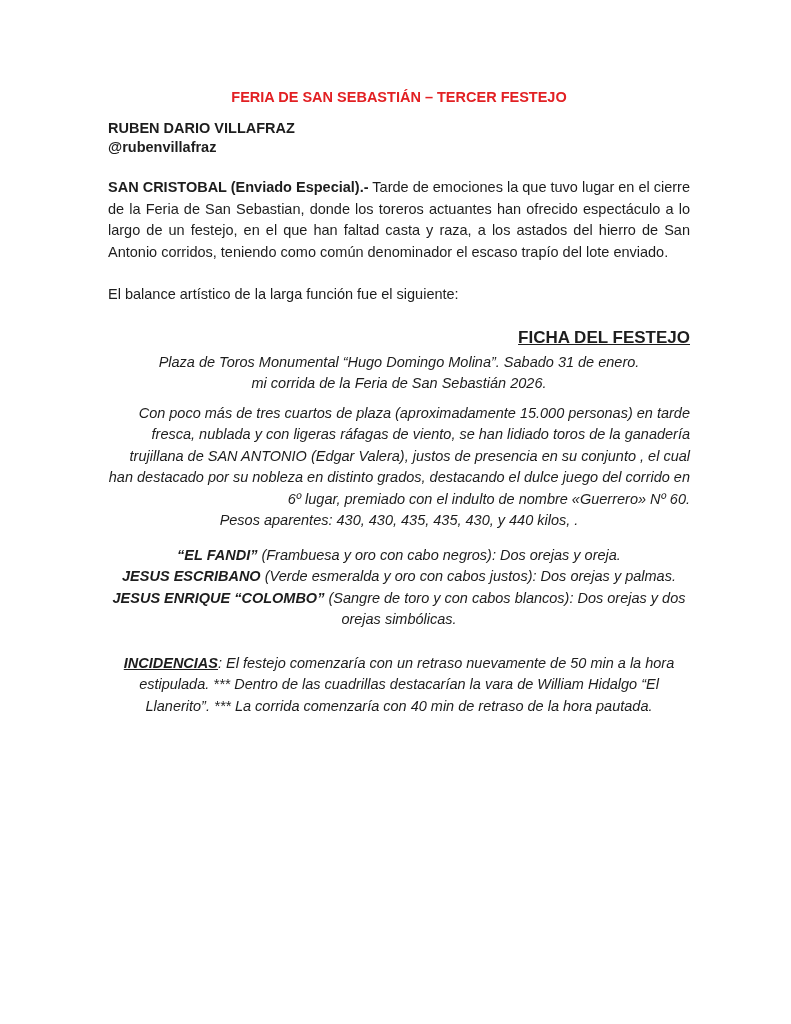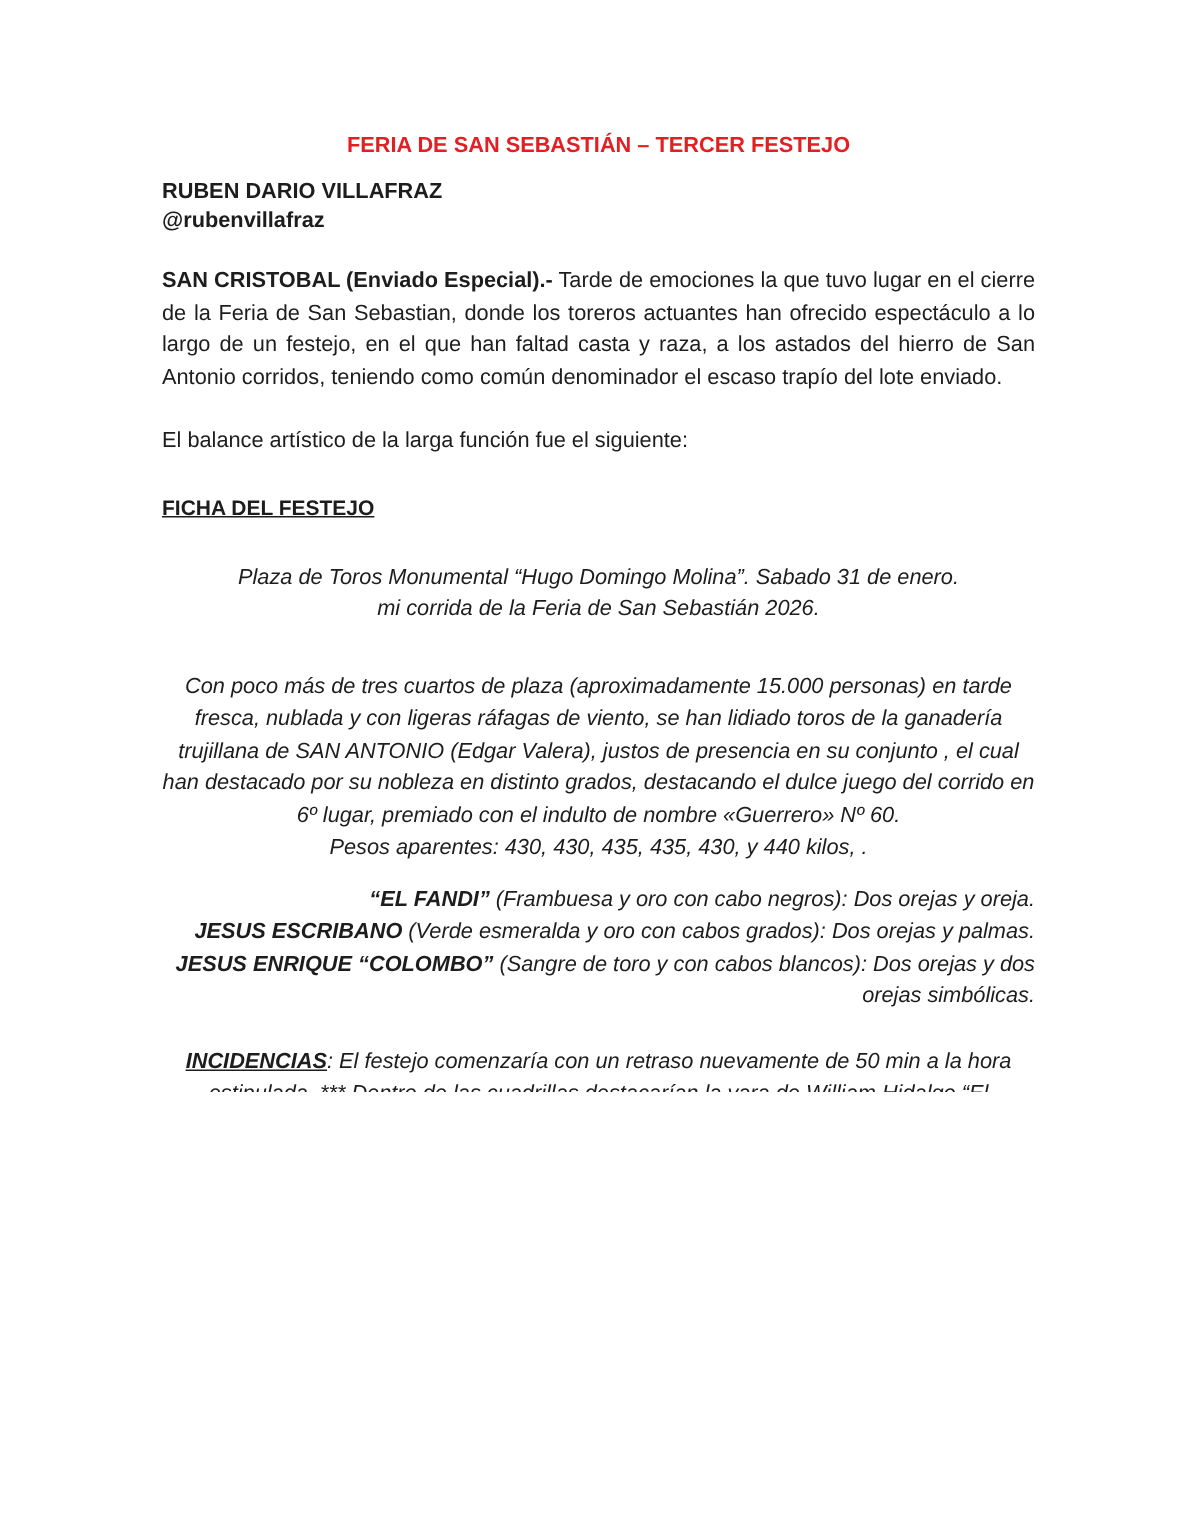--- a/index.html
+++ b/index.html
@@ -52,35 +52,35 @@
   }
   .b { font-weight: bold; }
   .u { text-decoration: underline; }
   .balance {
     margin-top: 21px;
     font-size: 14.5px;
     line-height: 21.5px;
   }
   .ficha-heading {
     margin-top: 22px;
-    text-align: left;
+    text-align: right;
     font-weight: bold;
-    font-size: 14px;
+    font-size: 17px;
     line-height: 20px;
   }
   .it-center {
     font-style: italic;
     text-align: center;
     font-size: 14.5px;
     line-height: 21.5px;
   }
-  .venue   { margin-top: 27px; }
-  .crowd   { margin-top: 30px; }
+  .venue   { margin-top: 4px; }
+  .crowd   { margin-top: 8px; text-align: right; }
   .weights { }
-  .results { margin-top: 13px; text-align: right; }
+  .results { margin-top: 13px; }
   .incidencias { margin-top: 22px; }
   .foto {
     margin-top: 40px;
     color: #be185d;
     font-weight: bold;
     font-size: 15.5px;
     line-height: 20px;
   }
 </style>
 </head>
@@ -107,21 +107,21 @@
       <div>Plaza de Toros Monumental “Hugo Domingo Molina”. Sabado 31 de enero.</div>
       <div>mi corrida de la Feria de San Sebastián 2026.</div>
     </div>
 
     <p class="it-center crowd">Con poco más de tres cuartos de plaza (aproximadamente 15.000 personas) en tarde fresca, nublada y con ligeras ráfagas de viento, se han lidiado toros de la ganadería trujillana de SAN ANTONIO (Edgar Valera), justos de presencia en su conjunto , el cual han destacado por su nobleza en distinto grados, destacando el dulce juego del corrido en 6º lugar, premiado con el indulto de nombre «Guerrero» Nº 60.</p>
 
     <p class="it-center weights">Pesos aparentes: 430, 430, 435, 435, 430, y 440 kilos, .</p>
 
     <div class="it-center results">
       <div><span class="b">“EL FANDI”</span><span> (Frambuesa y oro con cabo negros): Dos orejas y oreja.</span></div>
-      <div><span class="b">JESUS ESCRIBANO</span><span> (Verde esmeralda y oro con cabos grados): Dos orejas y palmas.</span></div>
+      <div><span class="b">JESUS ESCRIBANO</span><span> (Verde esmeralda y oro con cabos justos): Dos orejas y palmas.</span></div>
       <div><span class="b">JESUS ENRIQUE “COLOMBO”</span><span> (Sangre de toro y con cabos blancos): Dos orejas y dos orejas simbólicas.</span></div>
     </div>
 
     <p class="it-center incidencias"><span class="b u">INCIDENCIAS</span><span>: El festejo comenzaría con un retraso nuevamente de 50 min a la hora estipulada. *** Dentro de las cuadrillas destacarían la vara de William Hidalgo “El Llanerito”. *** La corrida comenzaría con 40 min de retraso de la hora pautada.</span></p>
 
     <div class="foto"><span class="u">FOTO LEYENDA</span><span>:</span></div>
 
   </div>
 </div>
 

